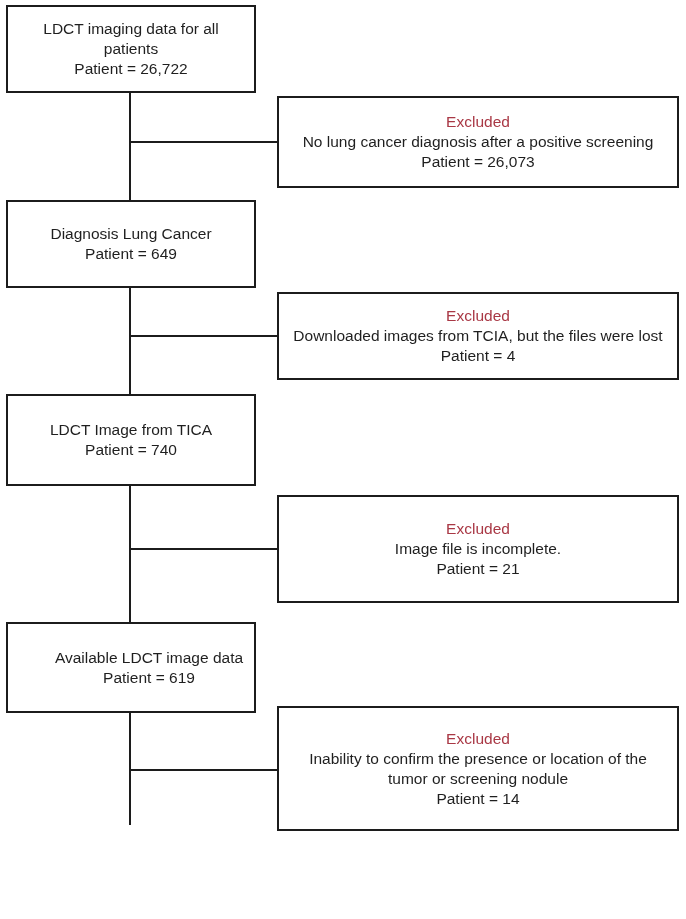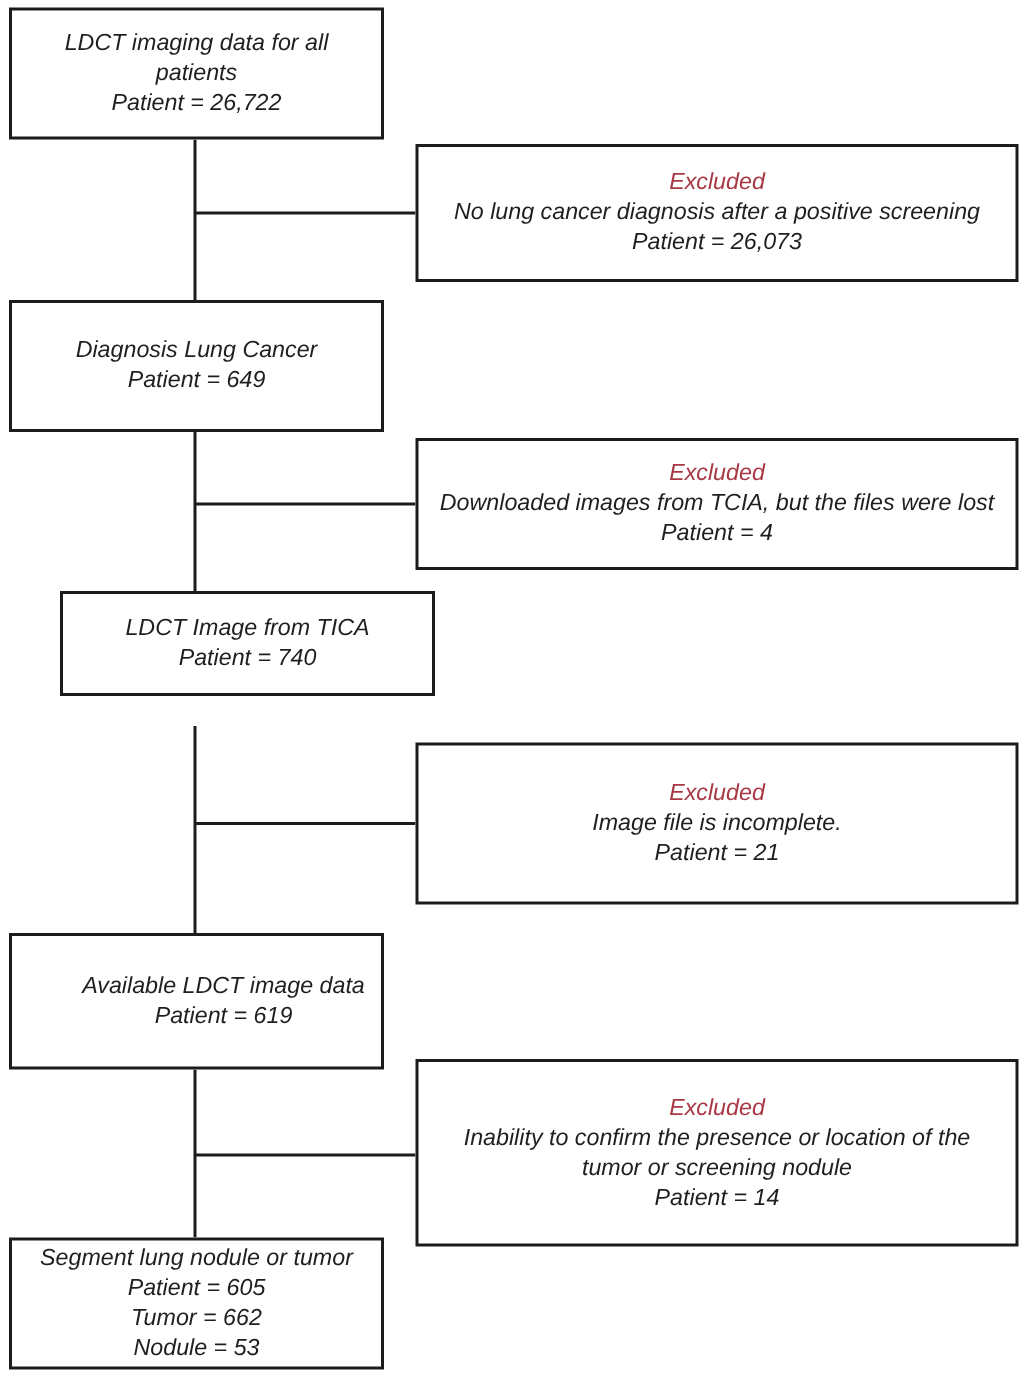--- a/index.html
+++ b/index.html
@@ -33,54 +33,48 @@
   .main-col { left: 6px; width: 250px; }
   .excl-col { left: 277px; width: 402px; }
   .excluded-title { color: #a93845; }
   .connector {
     position: absolute;
     background: #1c1c1c;
     z-index: 1;
   }
   .v-line { left: 129px; width: 2px; }
   .h-line { left: 130px; width: 147px; height: 2px; }
-  .line { display: block; font-style: italic; }
+  .line { display: block; }
 </style>
 </head>
 <body>
 
 <div class="canvas">
 
   <div class="fbox main-col" style="top:5px; height:88px;">
     <span class="line">LDCT imaging data for all</span>
     <span class="line">patients</span>
     <span class="line">Patient = 26,722</span>
   </div>
 
   <div class="fbox main-col" style="top:200px; height:88px;">
     <span class="line">Diagnosis Lung Cancer</span>
     <span class="line">Patient = 649</span>
   </div>
 
-  <div class="fbox main-col" style="top:394px; height:70px;margin-left:34px;">
+  <div class="fbox main-col" style="top:394px; height:92px;">
     <span class="line">LDCT Image from TICA</span>
     <span class="line">Patient = 740</span>
   </div>
 
   <div class="fbox main-col" style="top:622px; height:91px;padding-left:36px;">
     <span class="line">Available LDCT image data</span>
     <span class="line">Patient = 619</span>
   </div>
 
-  <div class="fbox main-col" style="top:825px; height:88px;">
-    <span class="line">Segment lung nodule or tumor</span>
-    <span class="line">Patient = 605</span>
-    <span class="line">Tumor  = 662</span>
-    <span class="line">Nodule = 53</span>
-  </div>
 
   <div class="fbox excl-col" style="top:96px; height:92px;">
     <span class="line excluded-title">Excluded</span>
     <span class="line">No lung cancer diagnosis after a positive screening</span>
     <span class="line">Patient = 26,073</span>
   </div>
 
   <div class="fbox excl-col" style="top:292px; height:88px;">
     <span class="line excluded-title">Excluded</span>
     <span class="line">Downloaded images from TCIA, but the files were lost</span>

